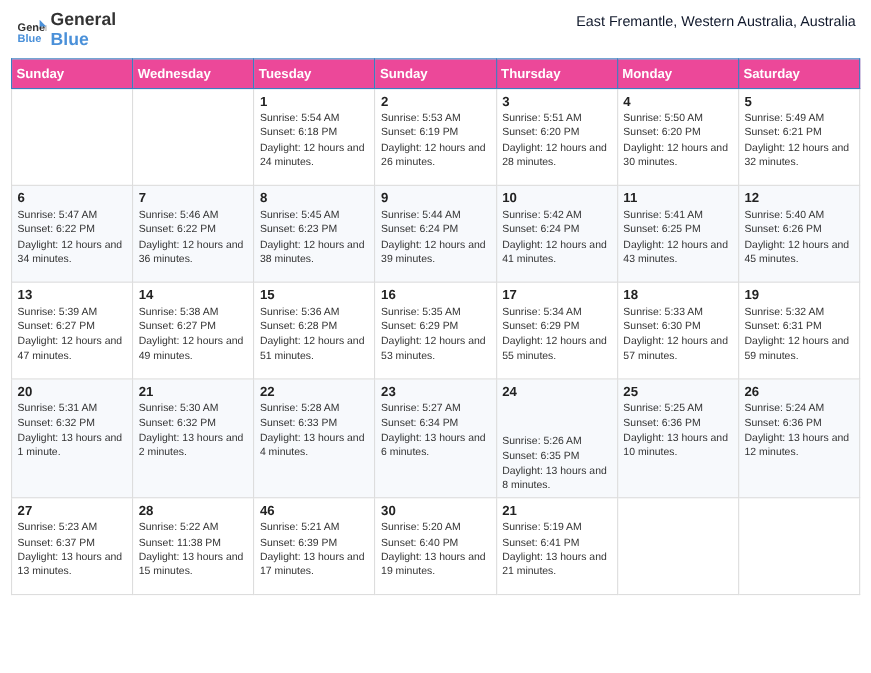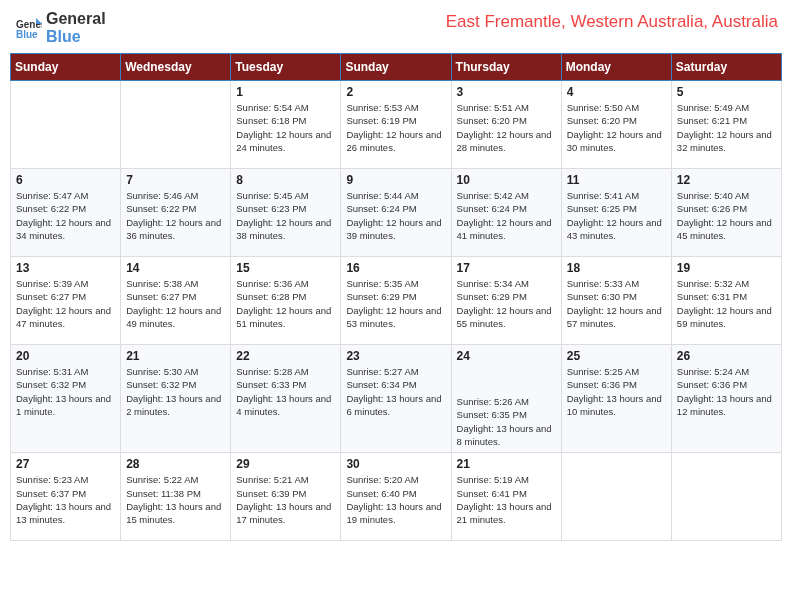--- a/index.html
+++ b/index.html
@@ -29,31 +29,31 @@
     .title-block {
       text-align: right;
     }
     .month-title {
       font-size: 32px;
       font-weight: bold;
       color: #222;
       line-height: 1.1;
     }
     .subtitle {
-      font-size: 17px;
-      color: #ef4444;
+      font-size: 13px;
+      color: #0f172a;
       margin-top: 2px;
     }
     .calendar {
       width: 100%;
       border-collapse: collapse;
       border: 1px solid #ccc;
     }
     .calendar th {
-      background: #7f1d1d;
+      background: #ec4899;
       color: #fff;
       font-size: 12px;
       font-weight: bold;
       padding: 6px 4px;
       text-align: left;
       border: 1px solid #3a7fc1;
     }
     .calendar td {
       width: calc(100% / 7);
       vertical-align: top;
@@ -289,21 +289,21 @@
 Sunset: 6:37 PM
 Daylight: 13 hours and 13 minutes.</div>
         </td>
         <td>
           <span class="day-number">28</span>
           <div class="day-info" style="white-space: pre-line;">Sunrise: 5:22 AM
 Sunset: 11:38 PM
 Daylight: 13 hours and 15 minutes.</div>
         </td>
         <td>
-          <span class="day-number">29</span>
+          <span class="day-number">46</span>
           <div class="day-info" style="white-space: pre-line;">Sunrise: 5:21 AM
 Sunset: 6:39 PM
 Daylight: 13 hours and 17 minutes.</div>
         </td>
         <td>
           <span class="day-number">30</span>
           <div class="day-info" style="white-space: pre-line;">Sunrise: 5:20 AM
 Sunset: 6:40 PM
 Daylight: 13 hours and 19 minutes.</div>
         </td>

